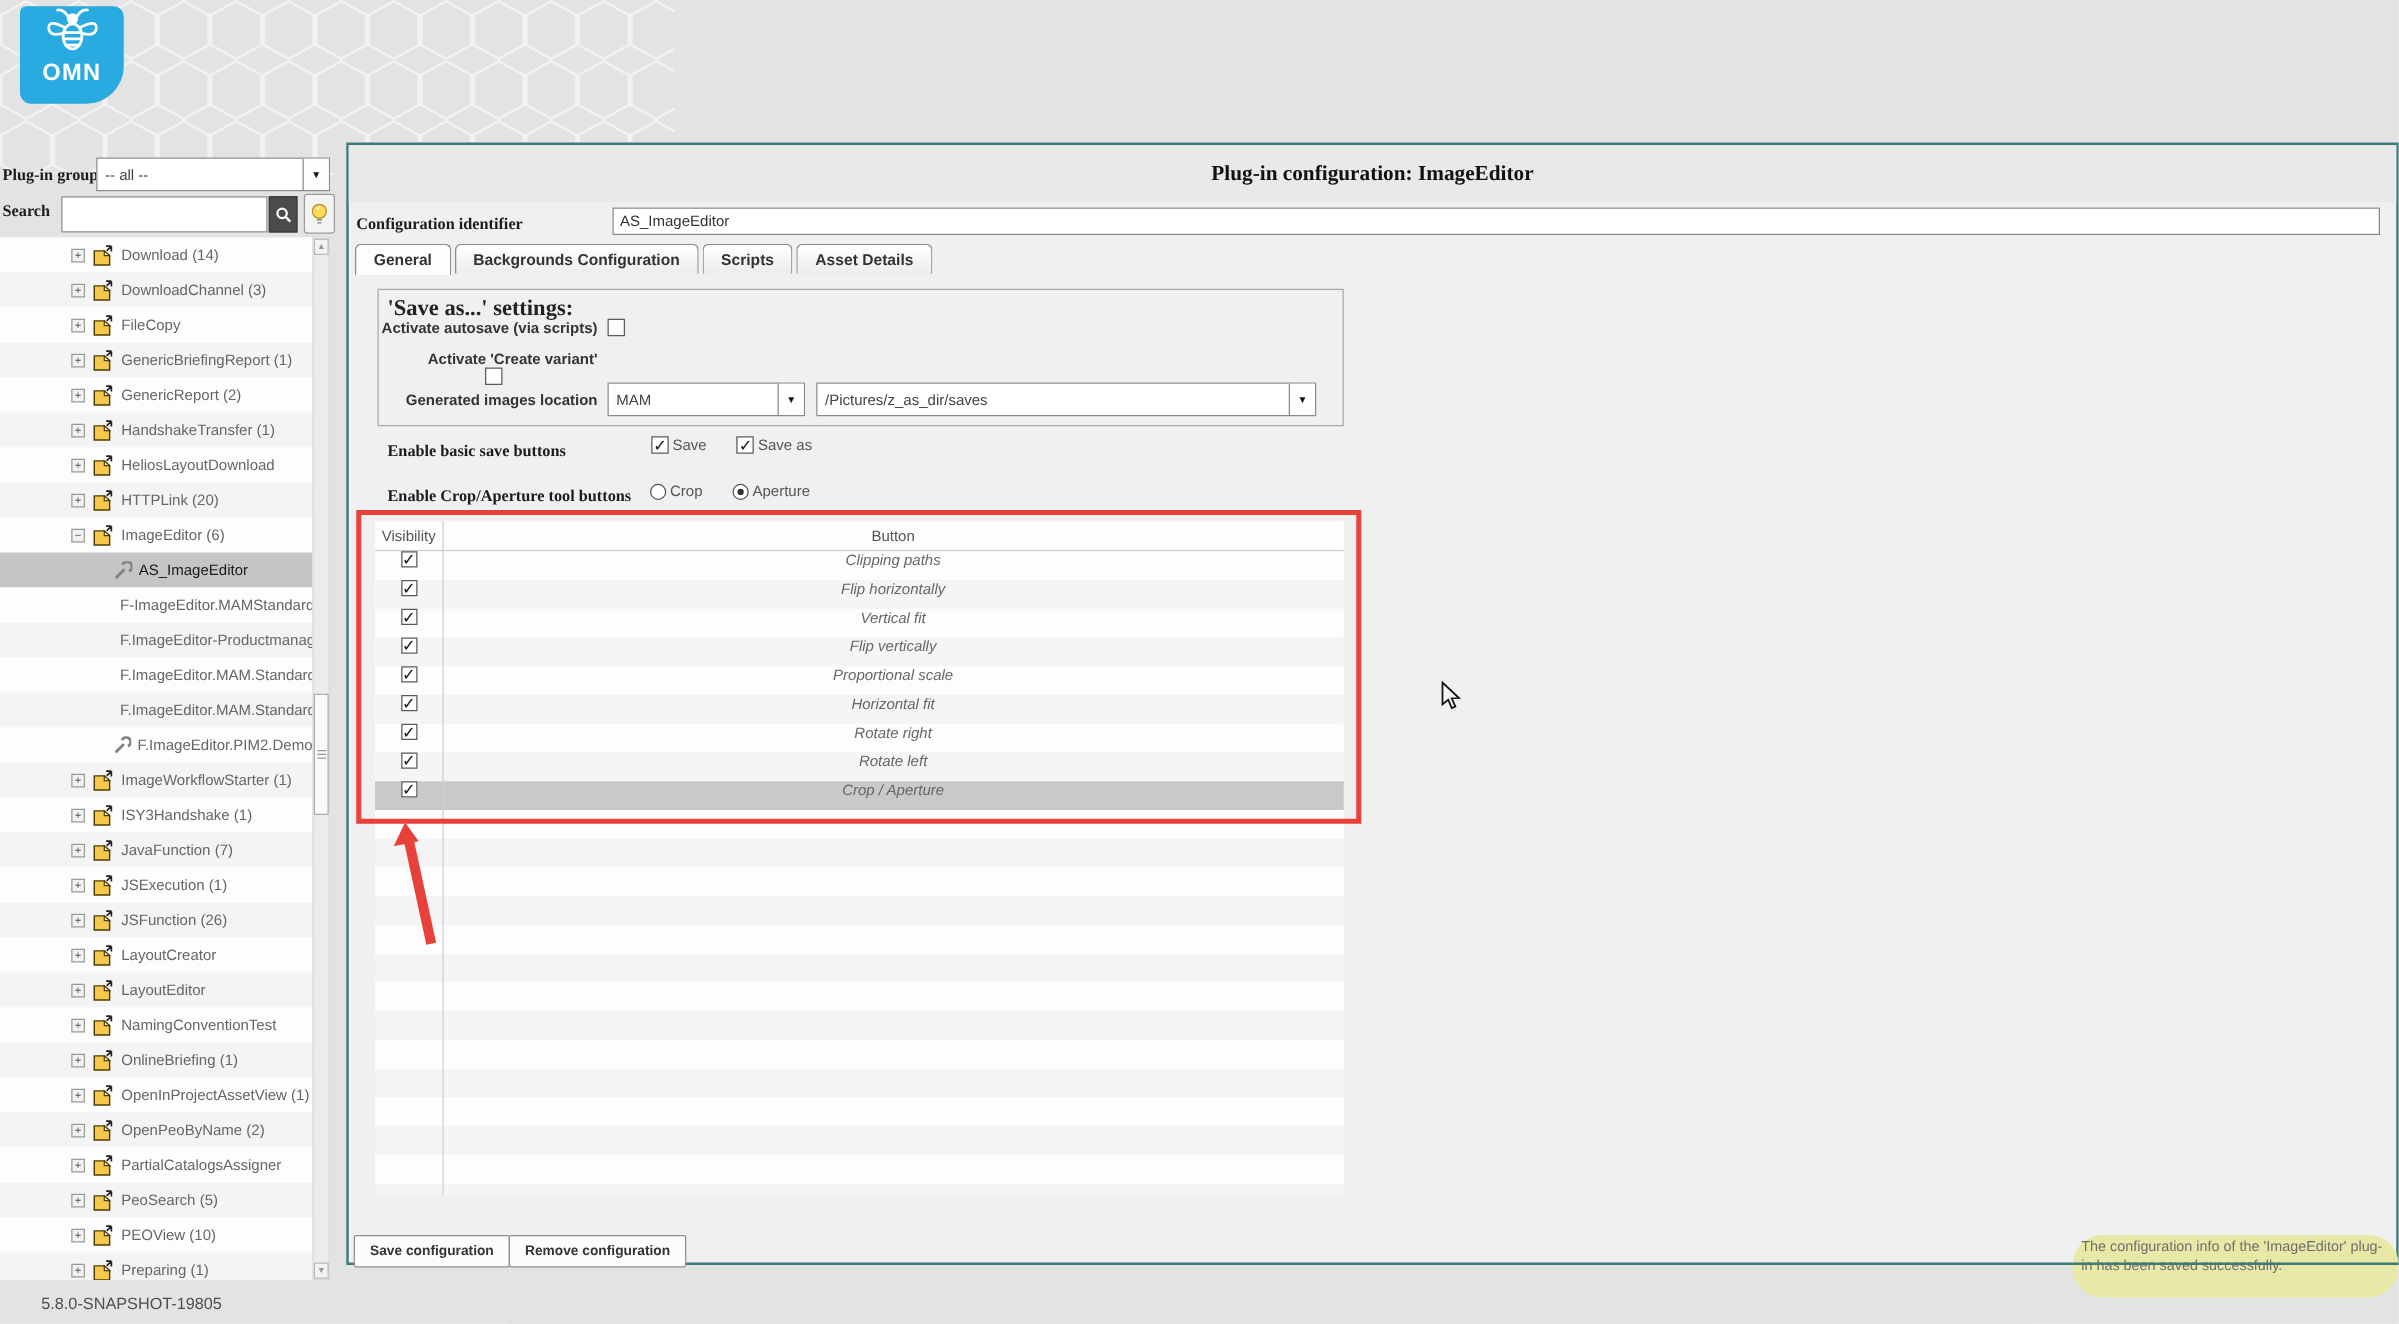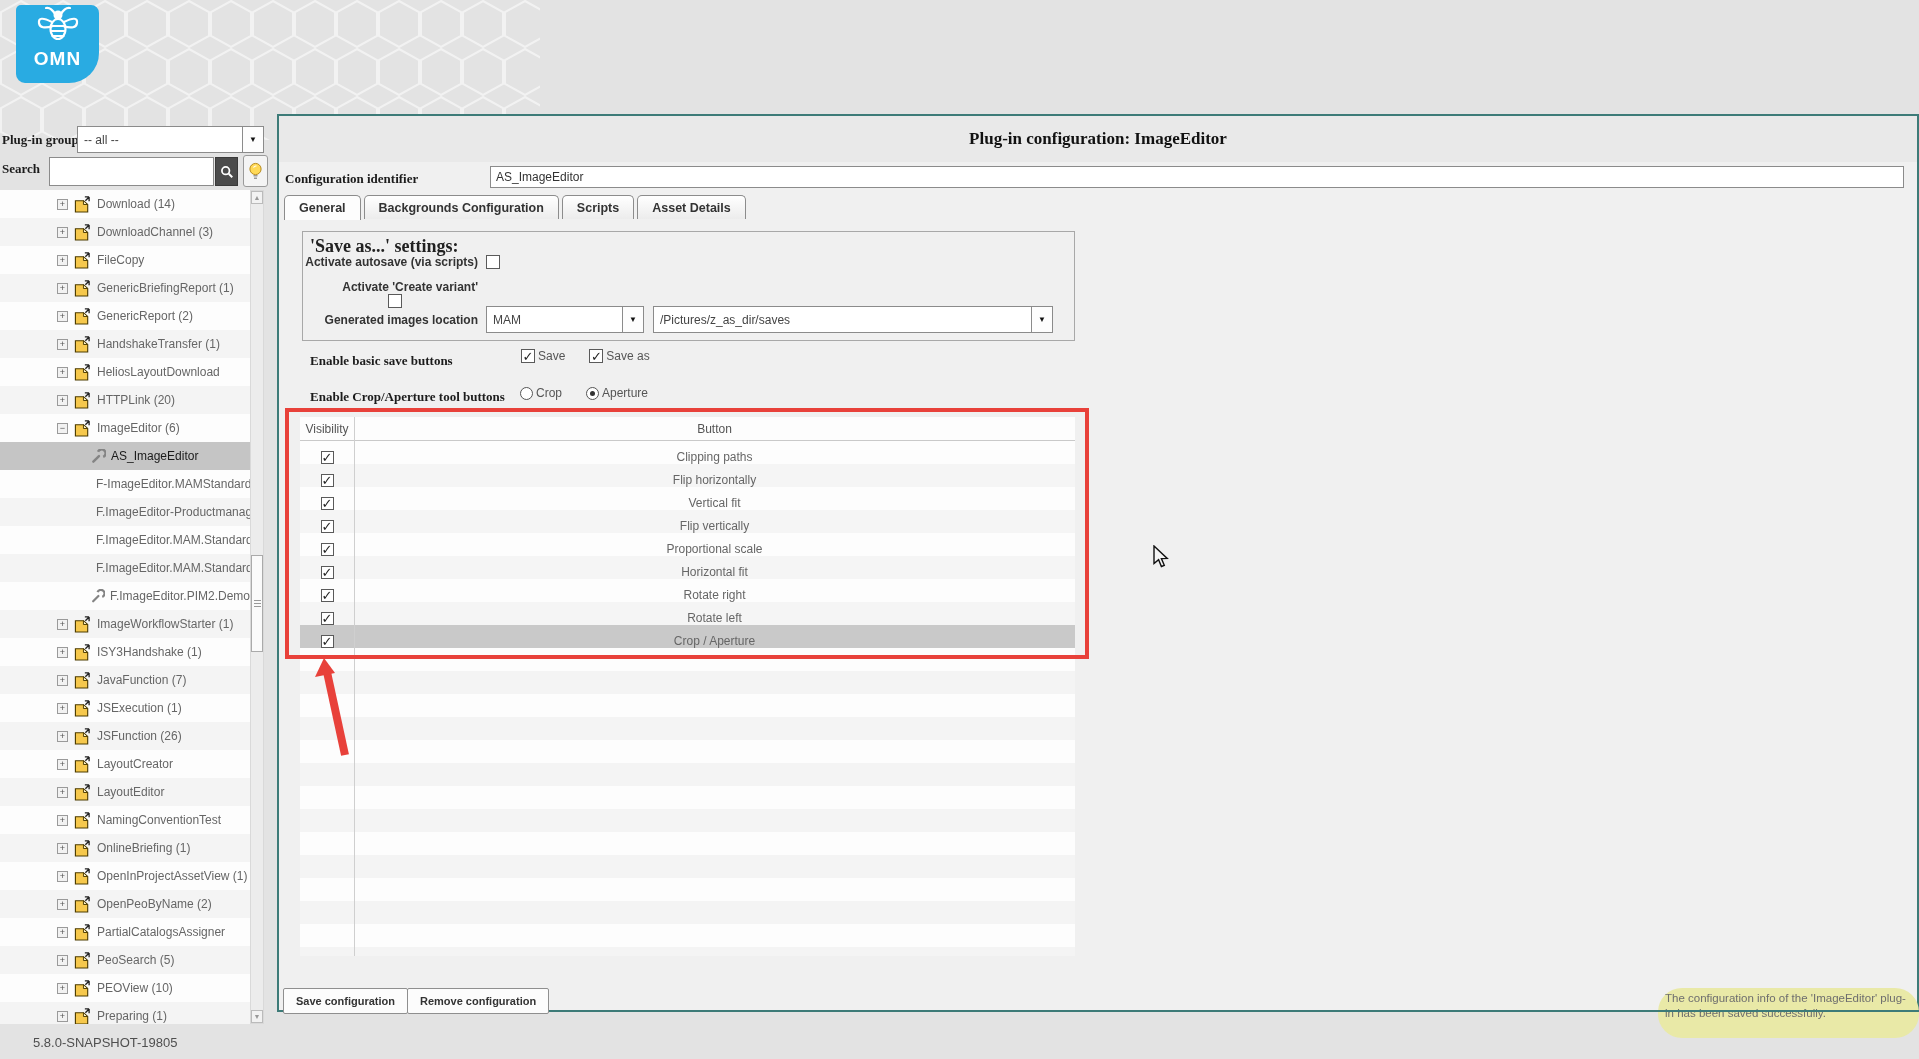--- a/index.html
+++ b/index.html
@@ -79,21 +79,21 @@
   .radio.selected::after { content:""; width:5px; height:5px; border-radius:50%; background:#333; }
   .ctl-label { font-size:12px; color:#555; margin-left:3px; margin-right:24px; }
   .boldserif-label { position:absolute; font-family:"Liberation Serif","DejaVu Serif",serif; font-weight:bold;
         font-size:13px; color:#1c1c1c; }
 
   
   #vis-table { position:absolute; left:21px; top:301px; width:775px; }
   #vis-head { display:flex; height:24px; align-items:center; border-bottom:1px solid #c9c9c9; background:#fdfdfd; }
   #vis-head .c1 { width:54px; text-align:center; font-size:12px; color:#555; }
   #vis-head .c2 { flex:1; text-align:center; font-size:12px; color:#555; }
-  .vrow { display:flex; height:23px; align-items:flex-end; }
+  .vrow { display:flex; height:23px; align-items:flex-start;font-style:italic; }
   #vis-body .vrow:nth-child(even) { background:#f5f5f5; }
   #vis-body .vrow:nth-child(odd) { background:#fdfdfd; }
   .vrow.highlighted { background:#c9c9c9 !important; }
   .vrow .c1 { width:54px; display:flex; justify-content:center; }
   .vrow .c1 .cb { width:13px; height:13px; min-width:13px; }
   .vrow .c2 { flex:1; text-align:center; font-size:12px; color:#666; }
   #col-divider { position:absolute; left:75px; top:301px; width:1px; height:539px; background:#cfcfcf; }
   #empty-stripes { position:absolute; left:21px; top:532px; width:775px; height:308px;
         background:repeating-linear-gradient(180deg,#fdfdfd 0 23px,#f4f4f4 23px 46px); }
 

